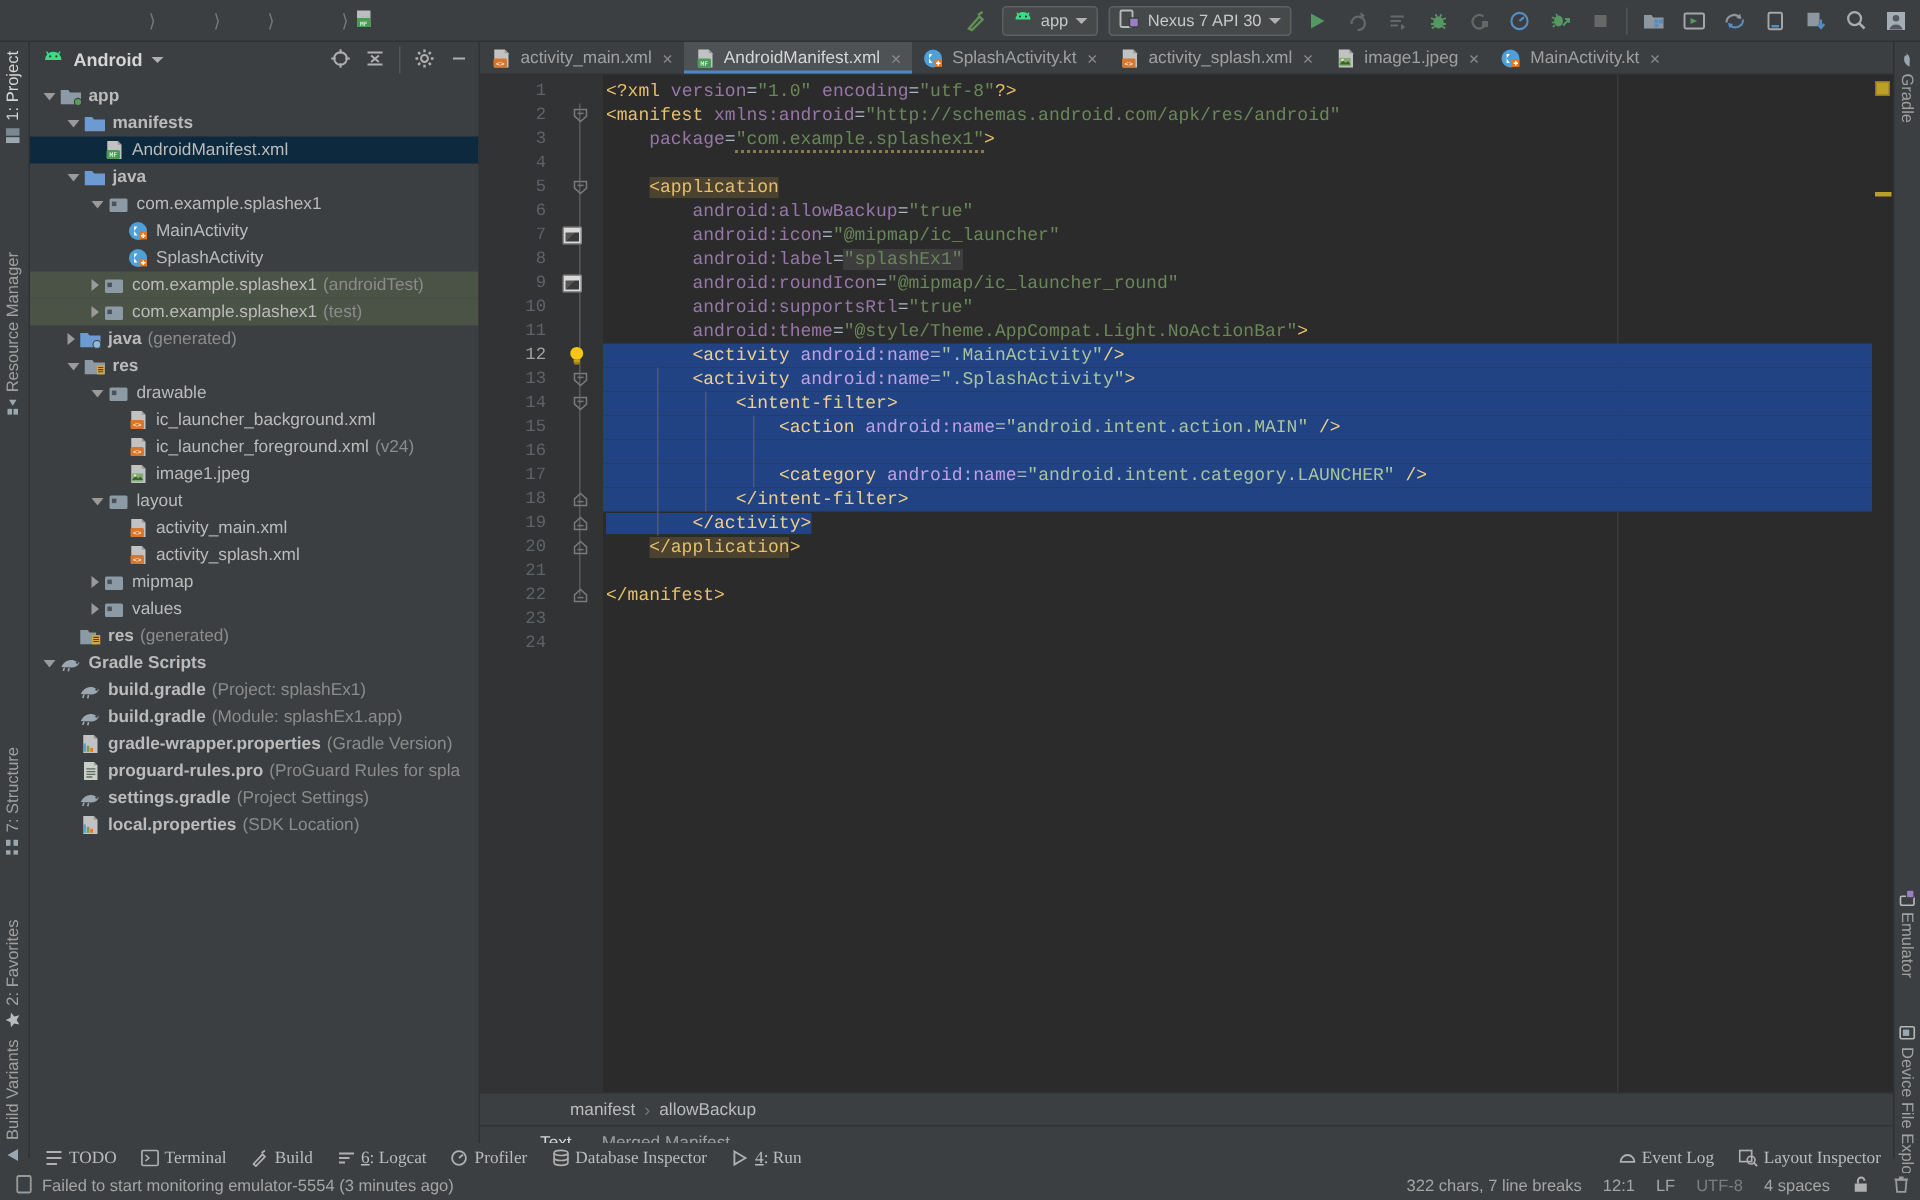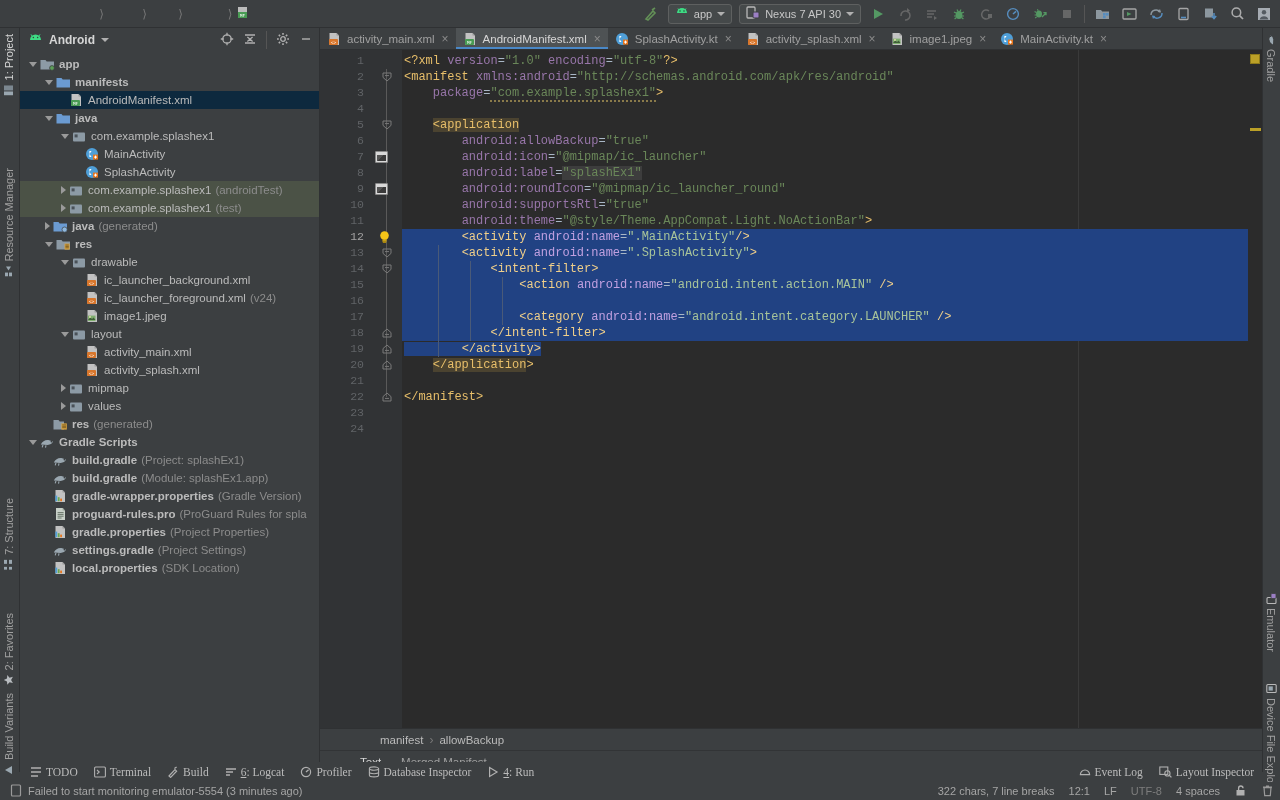--- a/index.html
+++ b/index.html
@@ -748,34 +748,20 @@
           <span class="arrow none"></span>
           <span class="ico">
             <svg width="15" height="14" viewBox="0 0 15 14">
               <path d="M3 1 h6.6 l2.4 2.4 V13 H3 Z" fill="#c8d0c8"></path>
               <path d="M9.6 1 v2.4 h2.4 Z" fill="#9aa59a"></path>
               <path d="M4.6 5.6 h6 M4.6 7.4 h6 M4.6 9.2 h6 M4.6 11 h4" stroke="#5d6b5d" stroke-width=".9"></path>
             </svg>
           </span>
           <span class="bold">proguard-rules.pro</span>
           <span class="lbl-dim">(ProGuard Rules for spla</span>
-        </div>
-        <div class="row" style="padding-left: 22px;">
-          <span class="arrow none"></span>
-          <span class="ico">
-            <svg width="15" height="14" viewBox="0 0 15 14">
-              <path d="M2.5 1 h7 l2.5 2.5 V13 h-9.5 Z" fill="#c2c2c2"></path>
-              <path d="M9.5 1 v2.5 h2.5 Z" fill="#9a9a9a"></path>
-              <rect x="2.4" y="6.6" width="1.8" height="5.6" fill="#4f9fd8"></rect>
-              <rect x="4.8" y="8.2" width="1.8" height="4" fill="#6aa84f"></rect>
-              <rect x="7.2" y="9.6" width="1.8" height="2.6" fill="#e8761d"></rect>
-            </svg>
-          </span>
-          <span class="bold">gradle.properties</span>
-          <span class="lbl-dim">(Project Properties)</span>
         </div>
         <div class="row" style="padding-left: 22px;">
           <span class="arrow none"></span>
           <span class="ico">
             <svg width="15" height="13" viewBox="0 0 15 13">
               <path d="M0.8 8.6 q2.6-5.2 7.6-4.6 l4.6 1.6 q-1.4 3.2-5.4 3.4 z" fill="#9aa7b0"></path>
               <circle cx="11.4" cy="5.6" r=".85" fill="#3c3f41"></circle>
               <path d="M3 9 l-.8 2.4 M6 9.4 l-.5 2.2" stroke="#9aa7b0" stroke-width="1.1"></path>
             </svg>
           </span>

